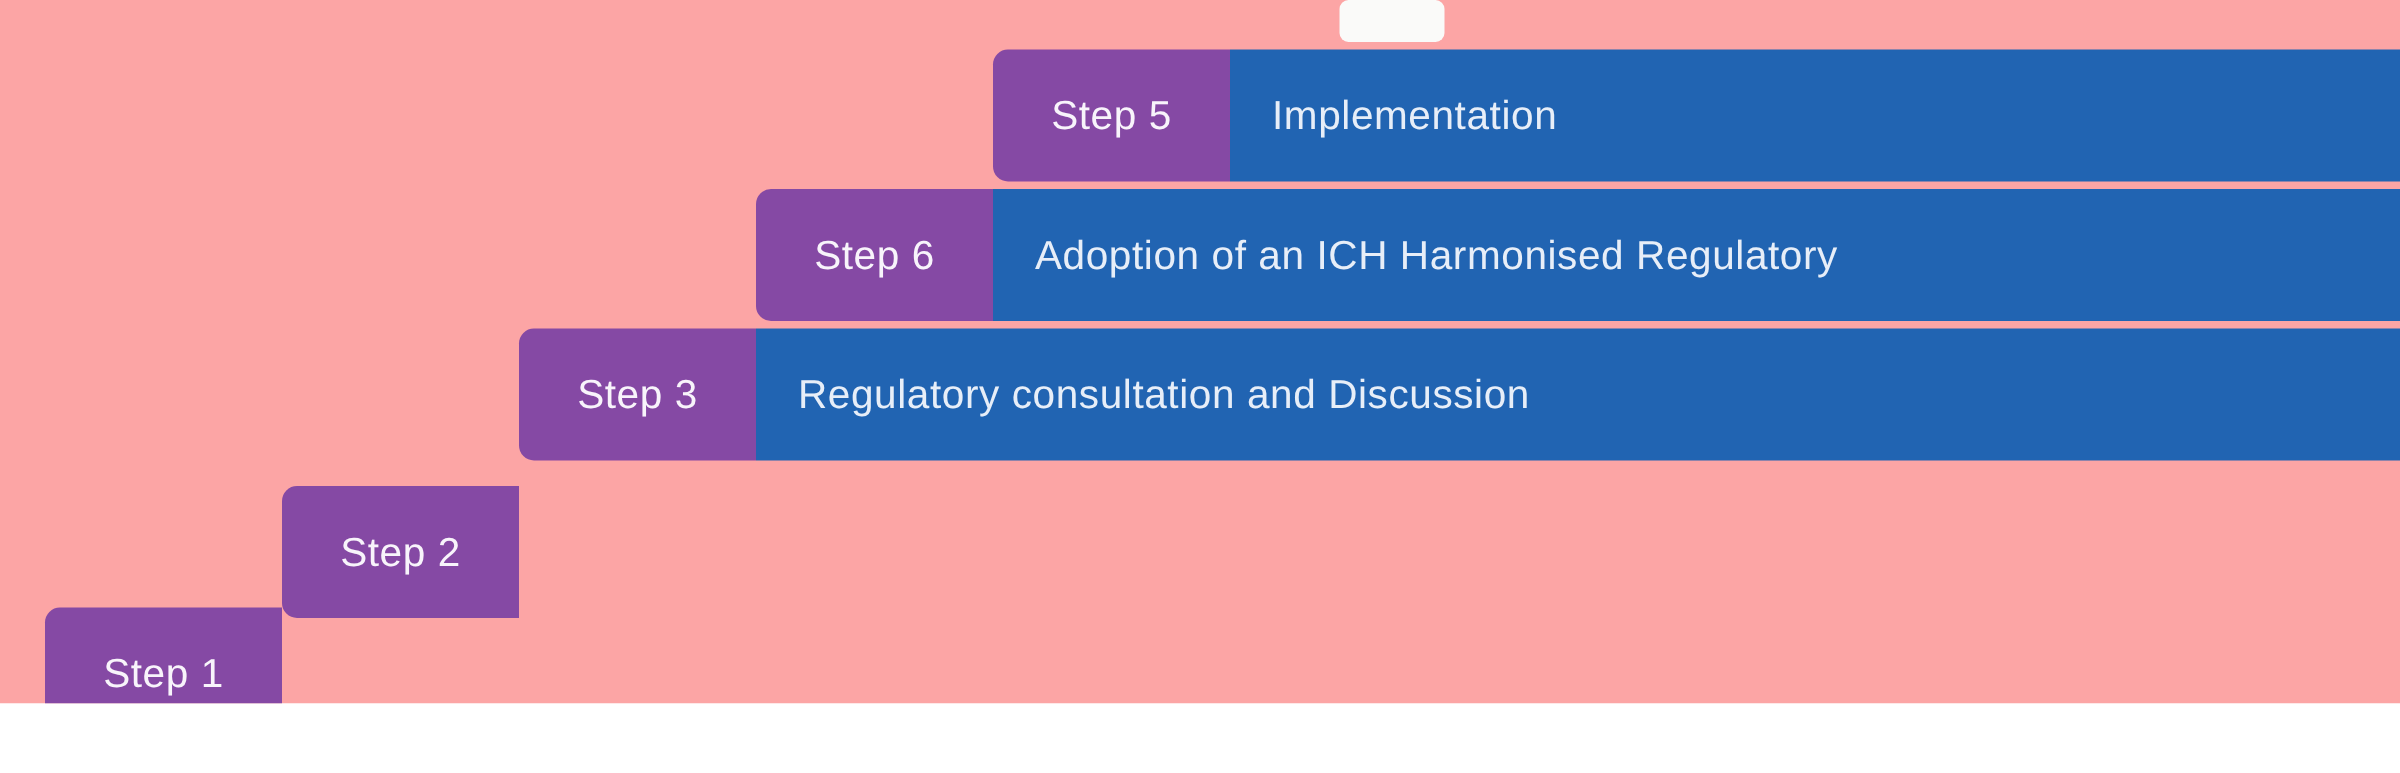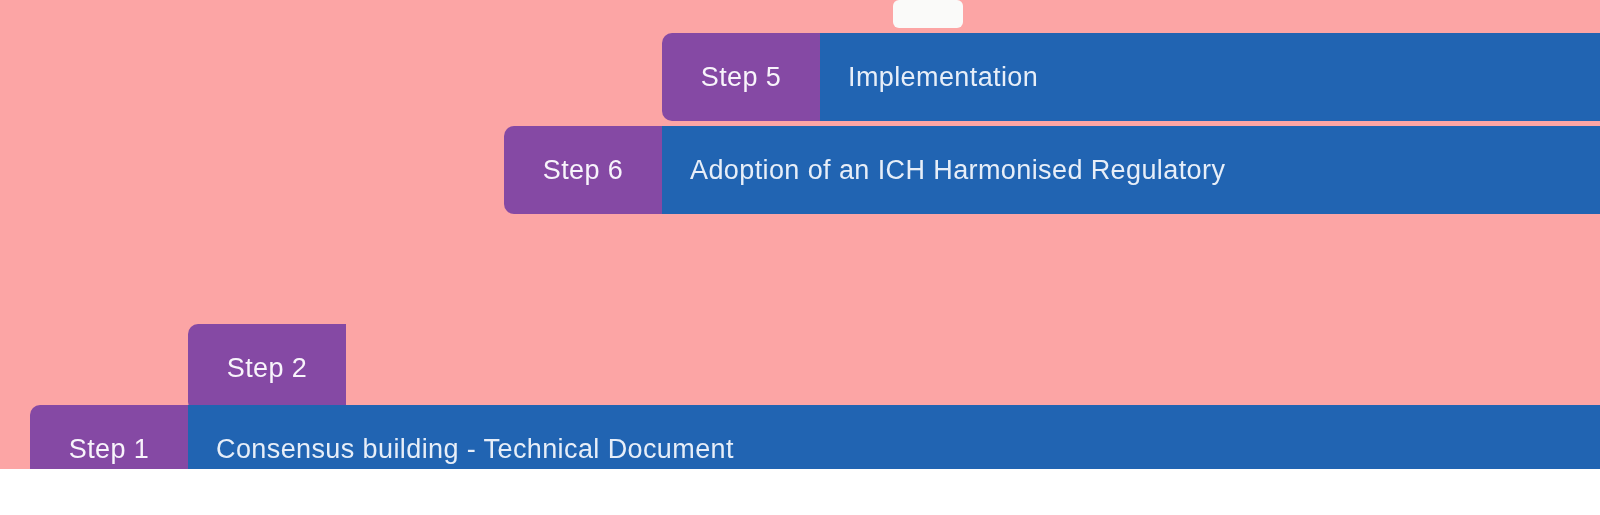--- a/index.html
+++ b/index.html
@@ -80,28 +80,33 @@
 
   <div class="row row-4">
     <div class="step-label">
       <span>Step 6</span>
     </div>
     <div class="step-bar">
       <span>Adoption of an ICH Harmonised Regulatory</span>
     </div>
   </div>
 
+  <div class="row row-3">
+    <div class="step-label">
+      <span>Step 3</span>
+    </div>
+    <div class="step-bar">
+      <span>Regulatory consultation and Discussion</span>
+    </div>
+  </div>
 
   <div class="row row-2">
     <div class="step-label">
       <span>Step 2</span>
     </div>
   </div>
 
   <div class="row row-1">
     <div class="step-label">
       <span>Step 1</span>
     </div>
-    <div class="step-bar">
-      <span>Consensus building - Technical Document</span>
-    </div>
   </div>
 </div>
 
 </body></html>

